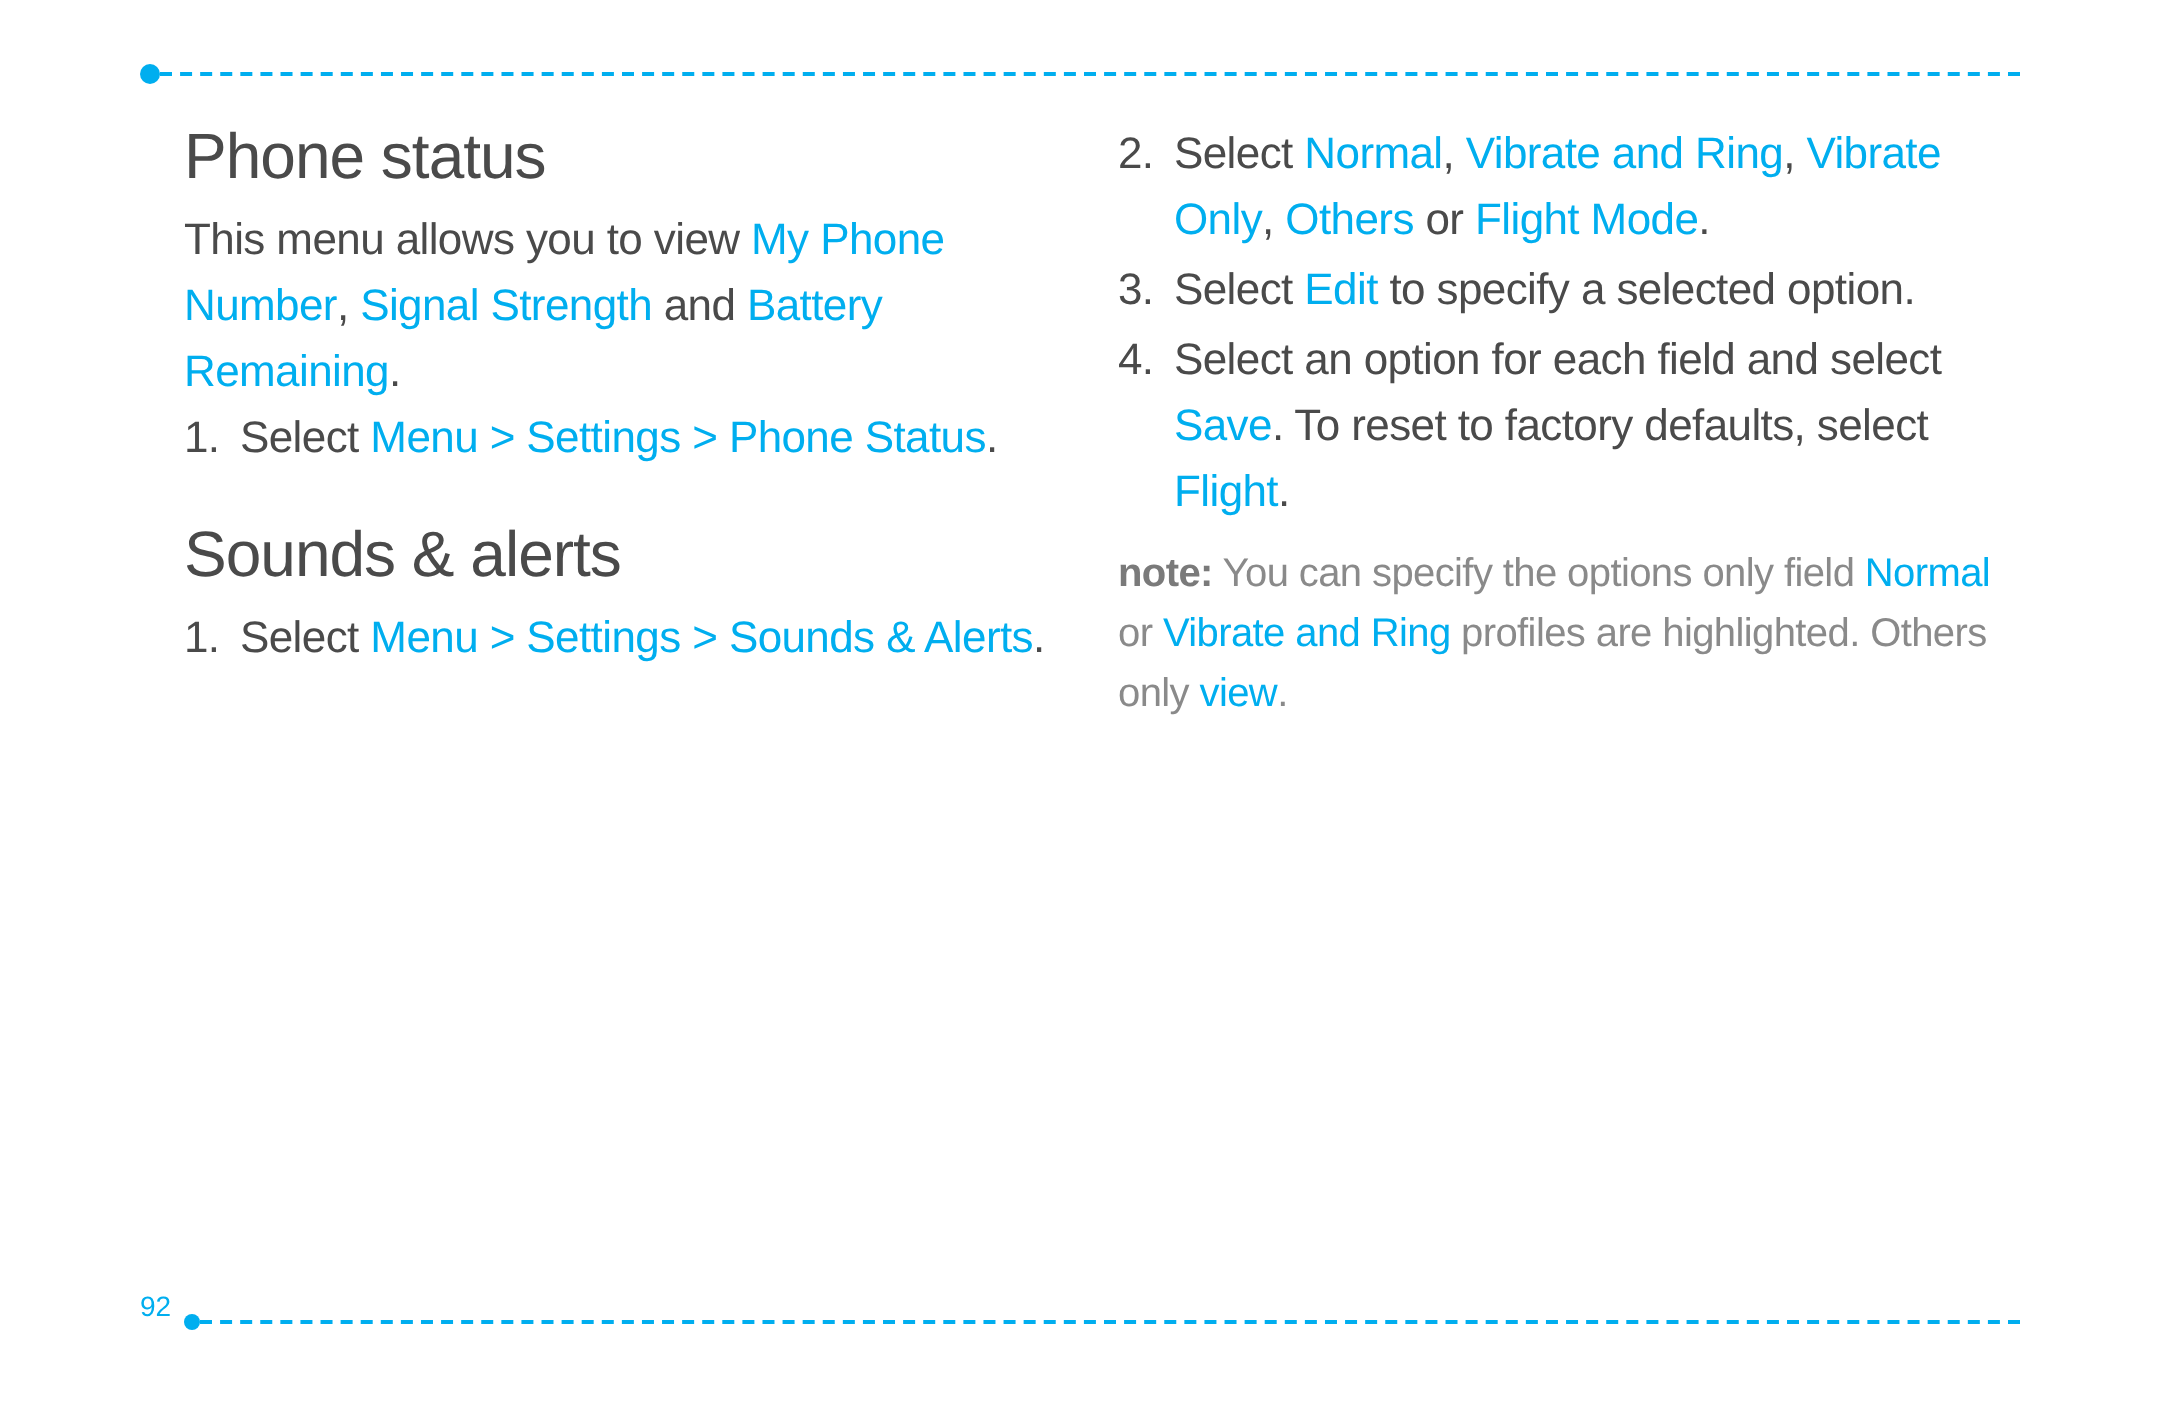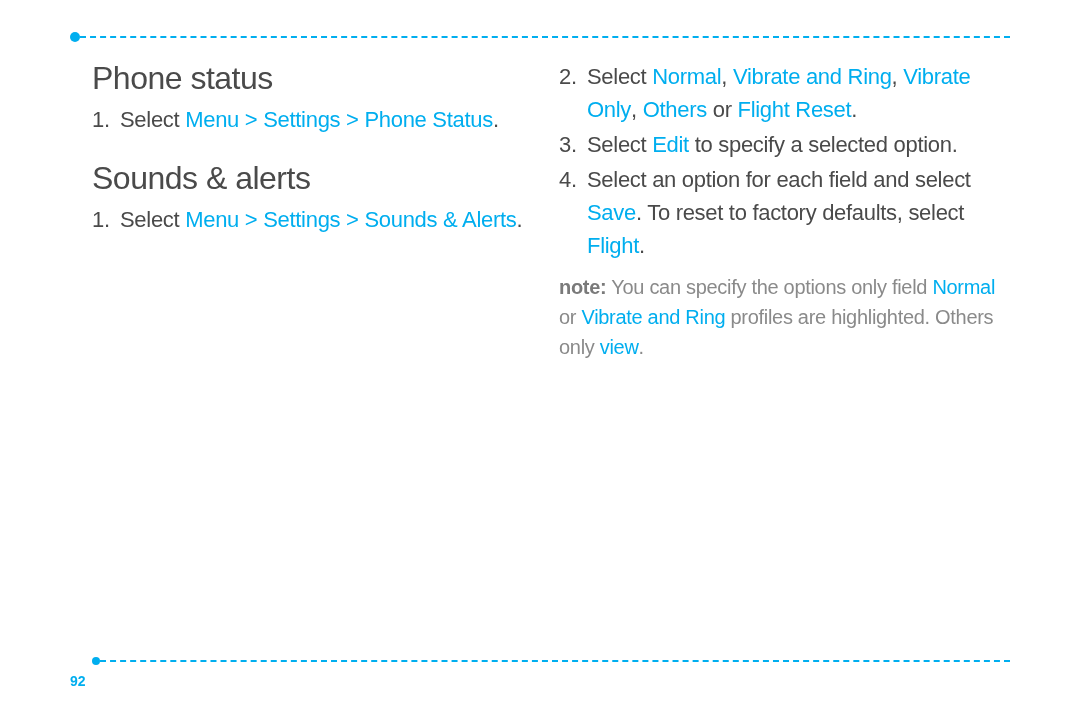--- a/index.html
+++ b/index.html
@@ -56,25 +56,25 @@
     }
     .bottom-border .dash-line {
       position: absolute;
       top: 0;
       left: 30px;
       right: 0;
       border-top: 2px dashed #00aeef;
     }
     .page-num {
       position: absolute;
-      bottom: 15px;
+      bottom: 43px;
       left: 70px;
       font-size: 14px;
       color: #00aeef;
-      font-weight: 700;
+      font-weight: 400;
     }
     .content {
       position: absolute;
       top: 60px;
       left: 92px;
       right: 70px;
       display: flex;
       gap: 16px;
     }
     .col {
@@ -145,20 +145,23 @@
 <div class="top-border">
   <div class="dot"></div>
   <div class="dash-line"></div>
 </div>
 
 <div class="content">
   <div class="col">
 
     <div class="section">
       <h2>Phone status</h2>
+      <p>
+        <span>This menu allows you to view </span><span class="accent">My Phone Number</span><span>, </span><span class="accent">Signal Strength</span><span> and </span><span class="accent">Battery Remaining</span><span>.</span>
+      </p>
       <ol>
         <li>
           <span class="num">1.</span><span> Select </span><span class="accent">Menu &gt; Settings &gt; Phone Status</span><span>.</span>
         </li>
       </ol>
     </div>
 
     <div class="section">
       <h2>Sounds &amp; alerts</h2>
       <ol>
@@ -166,21 +169,21 @@
           <span class="num">1.</span><span> Select </span><span class="accent">Menu &gt; Settings &gt; Sounds &amp; Alerts</span><span>.</span>
         </li>
       </ol>
     </div>
 
   </div>
 
   <div class="col">
     <ol class="right-list">
       <li>
-        <span class="num">2.</span><span>Select </span><span class="accent">Normal</span><span>, </span><span class="accent">Vibrate and Ring</span><span>, </span><span class="accent">Vibrate Only</span><span>, </span><span class="accent">Others</span><span> or </span><span class="accent">Flight Reset</span><span>.</span>
+        <span class="num">2.</span><span>Select </span><span class="accent">Normal</span><span>, </span><span class="accent">Vibrate and Ring</span><span>, </span><span class="accent">Vibrate Only</span><span>, </span><span class="accent">Others</span><span> or </span><span class="accent">Flight Mode</span><span>.</span>
       </li>
       <li>
         <span class="num">3.</span><span>Select </span><span class="accent">Edit</span><span> to specify a selected option.</span>
       </li>
       <li>
         <span class="num">4.</span><span>Select an option for each field and select </span><span class="accent">Save</span><span>. To reset to factory defaults, select </span><span class="accent">Flight</span><span>.</span>
       </li>
     </ol>
 
     <p class="note">

